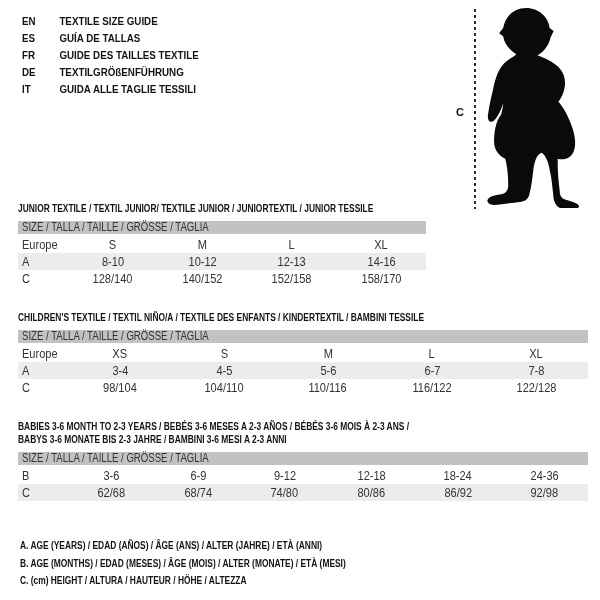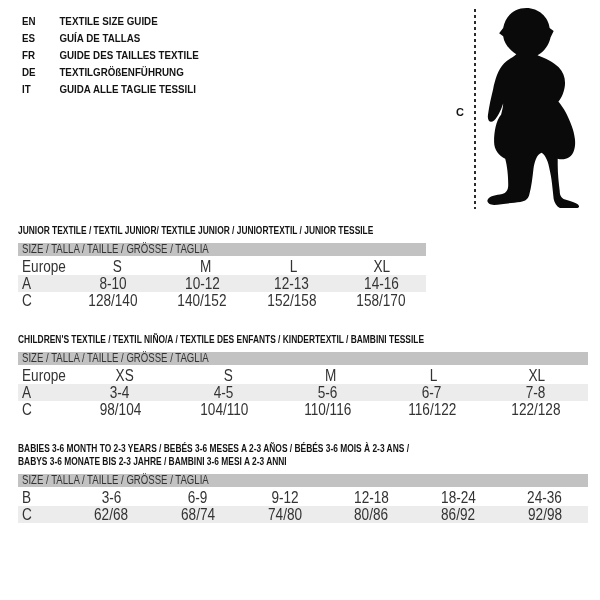--- a/index.html
+++ b/index.html
@@ -13,30 +13,30 @@
   .lang-row { display:flex; height:17px; align-items:center; font-weight:bold; font-size:11.5px; white-space:nowrap; }
   .lang-code { width:44px; }
 
   .figure { position:absolute; top:4px; left:448px; width:148px; height:208px; }
   .vline { position:absolute; left:26px; top:5px; height:200px; width:2px;
            background:repeating-linear-gradient(to bottom,#2b2b2b 0 3px, transparent 3px 6px); }
   .c-label { position:absolute; left:8px; top:102px; font-size:11px; font-weight:bold; }
   .baby { position:absolute; left:38px; top:3px; width:101px; height:201px; }
 
   
-  .tables { position:absolute; top:224px; left:18px; width:570px; }
+  .tables { position:absolute; top:202px; left:18px; width:570px; }
   .section { margin-bottom:24px; }
   .section-title { font-weight:bold; font-size:10.5px; line-height:13px; margin-bottom:6px;
                    transform:scaleX(0.8); transform-origin:left top; white-space:nowrap; color:#131313; }
   .size-table { width:570px; }
   .section:nth-child(1) .size-table { width:408px; }
   .size-bar { height:13px; background:#c2c2c2; margin-bottom:2px; padding-left:4px;
               font-size:12px; line-height:13px; color:#333; white-space:nowrap; }
   .size-bar > span { display:inline-block; transform:scaleX(0.8); transform-origin:left center; }
-  .trow { display:flex; height:17px; align-items:center; font-size:16px; color:#333; }
+  .trow { display:flex; height:17px; align-items:center; font-size:13px; color:#333; }
   .trow:nth-child(3) { background:#ececec; }
   .tcell { flex:1; text-align:center; overflow:visible; }
   .tcell > span { display:inline-block; transform:scaleX(0.85); transform-origin:center center; white-space:nowrap; }
   .tlabel { flex:0 0 50px; text-align:left; padding-left:4px; }
   .tlabel > span { transform-origin:left center; }
 
   
   .footnotes { position:absolute; top:537px; left:20px; }
   .footnote { font-weight:bold; font-size:10.5px; line-height:17.5px; height:17.5px;
               transform:scaleX(0.8); transform-origin:left top; white-space:nowrap; color:#131313; }
@@ -204,14 +204,19 @@
             <div class="tcell"><span>68/74</span></div>
             <div class="tcell"><span>74/80</span></div>
             <div class="tcell"><span>80/86</span></div>
             <div class="tcell"><span>86/92</span></div>
             <div class="tcell"><span>92/98</span></div>
           </div>
         </div>
       </section>
     </div>
 
+  <div class="footnotes" id="footnotes">
+      <div class="footnote">A. AGE (YEARS) / EDAD (AÑOS) / ÂGE (ANS) / ALTER (JAHRE) / ETÀ (ANNI)</div>
+      <div class="footnote">B. AGE (MONTHS) / EDAD (MESES) / ÂGE (MOIS) / ALTER (MONATE) / ETÀ (MESI)</div>
+      <div class="footnote">C. (cm) HEIGHT / ALTURA / HAUTEUR / HÖHE / ALTEZZA</div>
+    </div>
 
 </div>
 
 </body></html>

